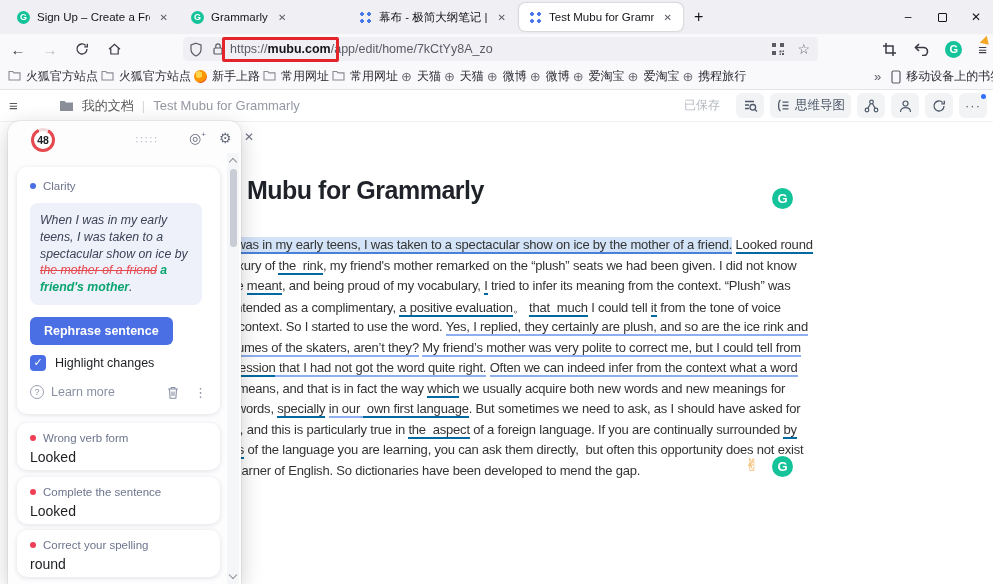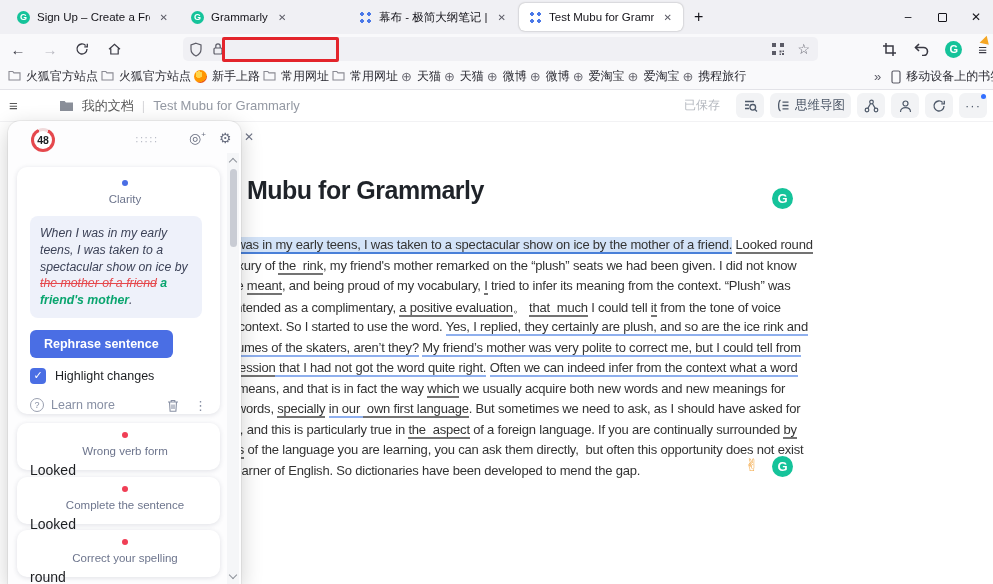--- a/index.html
+++ b/index.html
@@ -60,37 +60,37 @@
   .mbtn { background:#f2f3f5; border-radius:6px; height:25px; min-width:28px; display:flex; align-items:center; justify-content:center; gap:5px; color:#4e5969; font-size:12.5px; padding:0 6px; position:relative; }
   .mbtn svg { display:block; }
   .more-dots { font-size:13px; letter-spacing:1px; color:#4e5969; }
   .more-badge { position:absolute; right:1px; top:1px; width:5px; height:5px; border-radius:50%; background:#3370ff; }
 
   
   .doc-title { position:absolute; left:193px; top:176px; font-size:25px; font-weight:bold; color:#1f2329; letter-spacing:-0.5px; }
   .g-badge { position:absolute; width:21px; height:21px; background:#15c39a; border-radius:50%; color:#fff; font-weight:bold; font-size:13px; display:flex; align-items:center; justify-content:center; }
   .doclines { position:absolute; left:193px; top:237px; }
   .docline { height:20.5px; white-space:pre; font-size:13px; letter-spacing:-0.2px; color:#333; }
-  .seg-red  { border-bottom:2px solid #737373;text-align:right; }
+  .seg-red  { border-bottom:2px solid #0369a1;text-align:right; }
   .seg-blue { border-bottom:2px solid #8fb0ee; }
   .seg-hl   { background:#d3e3f8; border-bottom:2px solid #4a80d8; }
   .emoji-hand { position:absolute; left:745px; top:455px; font-size:17px; color:#f2a33c; }
 
   
   .gpanel { position:absolute; left:8px; top:121px; width:233px; height:463px; background:#fdfdfe; border-radius:12px 12px 0 0; box-shadow:0 0 0 1px rgba(0,0,0,.05), 0 6px 22px rgba(0,0,0,.2); z-index:30; }
   .gp-header { position:absolute; left:15px; top:0; width:100%; height:38px; display:flex; align-items:center; }
   .score { position:absolute; left:8px; top:7px; width:24px; height:24px; border-radius:50%; background:conic-gradient(from 30deg,#e5484d 0 305deg,#f0dadb 305deg 360deg); display:flex; align-items:center; justify-content:center; }
   .score-inner { width:18.5px; height:18.5px; background:#fff; border-radius:50%; display:flex; align-items:center; justify-content:center; font-size:10.5px; font-weight:bold; color:#1c1e21; }
   .drag-dots { position:absolute; left:112px; top:14px; line-height:4px; font-size:11px; color:#b7bac4; letter-spacing:1px; text-align:center; }
   .gp-ico { position:absolute; top:9px; color:#6a6f80; font-size:14px; }
   .gp-scroll { position:absolute; right:2px; top:32px; bottom:0; width:12px; background:#f5f6f8; }
   .scroll-arrow { position:absolute; left:3px; width:6px; height:6px; border-left:1.6px solid #8f939b; border-top:1.6px solid #8f939b; }
   .scroll-thumb { position:absolute; left:2.5px; top:16px; width:7px; height:78px; background:#c9ccd4; border-radius:4px; }
   .gcard { position:absolute; left:9px; width:203px; background:#fff; border-radius:10px; box-shadow:0 1px 5px rgba(40,50,80,.14); }
-  .cat-row { display:flex; align-items:center; gap:7px; font-size:11.5px; color:#6d758d;flex-direction:column; }
+  .cat-row { display:flex; align-items:center; gap:7px; font-size:11.5px; color:#6d758d; }
   .dot { width:6px; height:6px; border-radius:50%; flex:0 0 6px; }
   .dot-blue { background:#4a6ee4; }
   .dot-red { background:#f03e55; }
   .suggestion-word { font-size:14px; color:#1c1e21; margin:5px 0 0 13px; }
   .quote-box { background:#eef1fa; border-radius:8px; margin:11px 0 0 13px; width:172px; padding:9px 10px; font-size:12.3px; line-height:16.8px; font-style:italic; color:#3c4257; }
   .q-removed { color:#e5484d; text-decoration:line-through; }
   .q-added { color:#0aa56f; font-weight:bold; }
   .rephrase-btn { display:inline-block; background:#4a6ee4; color:#fff; font-size:12.5px; font-weight:bold; border-radius:6px; padding:7px 14px; margin:12px 0 0 13px; border:none; }
   .check-row { display:flex; align-items:center; gap:9px; margin:10px 0 0 13px; font-size:12.5px; color:#1c1e21; }
   .checkbox { width:16px; height:16px; background:#4a6ee4; border-radius:4px; color:#fff; font-size:11px; display:flex; align-items:center; justify-content:center; }
@@ -153,20 +153,21 @@
     </div>
 
     <div class="urlbar">
       <svg width="14" height="15" viewBox="0 0 14 15">
           <path d="M7 1.2l5 1.8v4.3c0 3.2-2.2 5.5-5 6.7-2.8-1.2-5-3.5-5-6.7V3z" fill="none" stroke="#5b5b66" stroke-width="1.2"></path>
         </svg>
       <svg width="12" height="14" viewBox="0 0 12 14" style="margin-left:9px">
           <rect x="2" y="6" width="8" height="6" rx="1" fill="none" stroke="#5b5b66" stroke-width="1.2"></rect>
           <path d="M3.8 6V4a2.2 2.2 0 0 1 4.4 0v2" fill="none" stroke="#5b5b66" stroke-width="1.2"></path>
         </svg>
+      <span class="urltext"><span>https://</span><b>mubu.com</b><span>/app/edit/home/7kCtYy8A_zo</span></span>
       <span class="urlbar-right">
         <svg width="14" height="14" viewBox="0 0 14 14">
             <path d="M1 1h4v4H1zM9 1h4v4H9zM1 9h4v4H1zM2.2 2.2h1.6v1.6H2.2zM10.2 2.2h1.6v1.6h-1.6zM2.2 10.2h1.6v1.6H2.2zM8.5 8.5h2v2h-2zM11.5 8.5h1.5v1.5h-1.5zM8.5 11.5h1.5v1.5H8.5zM11 11h2v2h-2z" fill="#5b5b66"></path>
           </svg>
         <span style="font-size:14px;color:#5b5b66;line-height:1">☆</span>
       </span>
     </div>
     <div class="url-annotation"></div>
 
     <div class="extrow">

